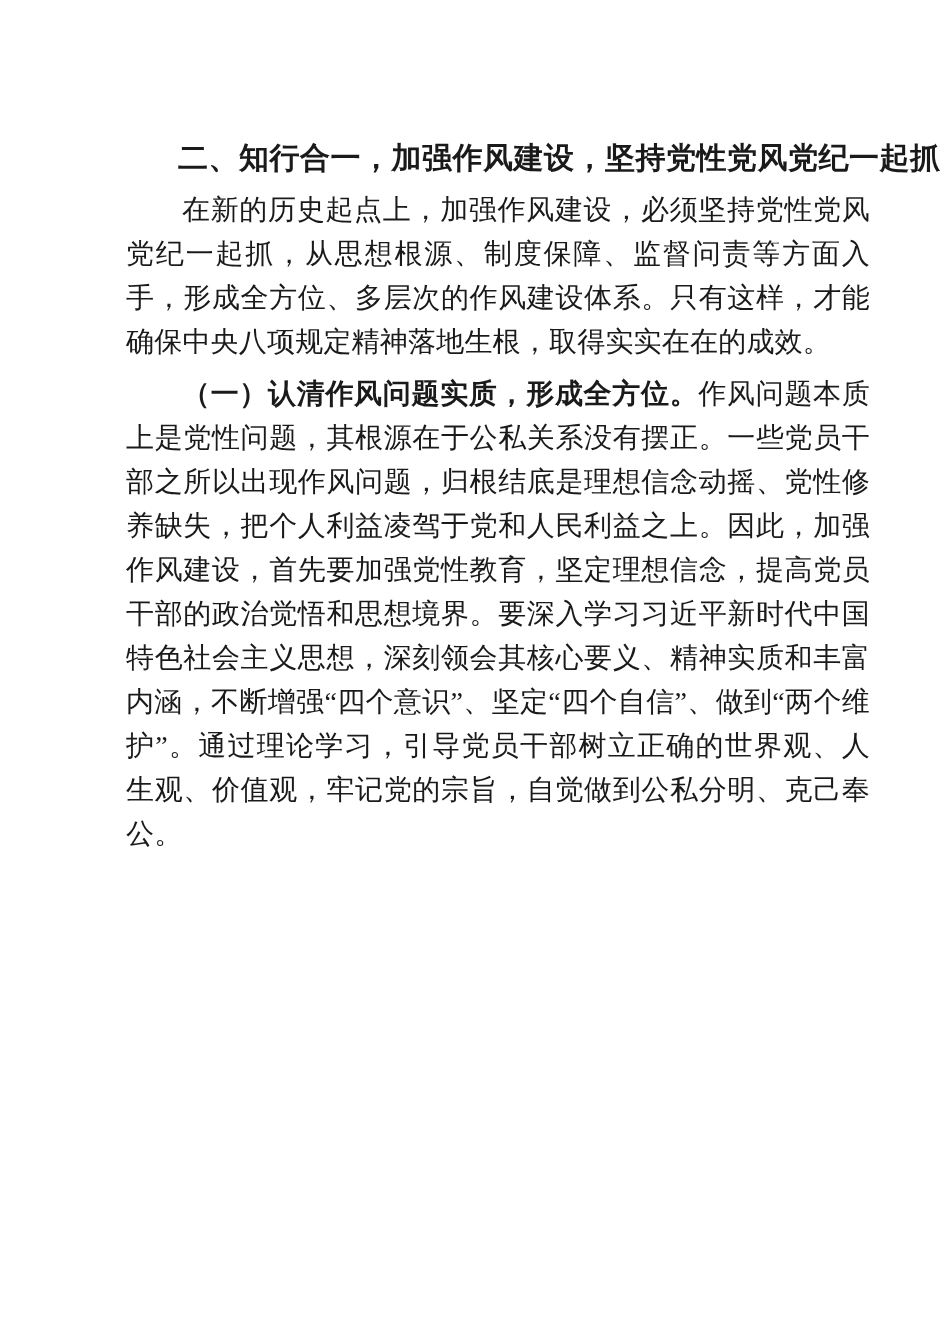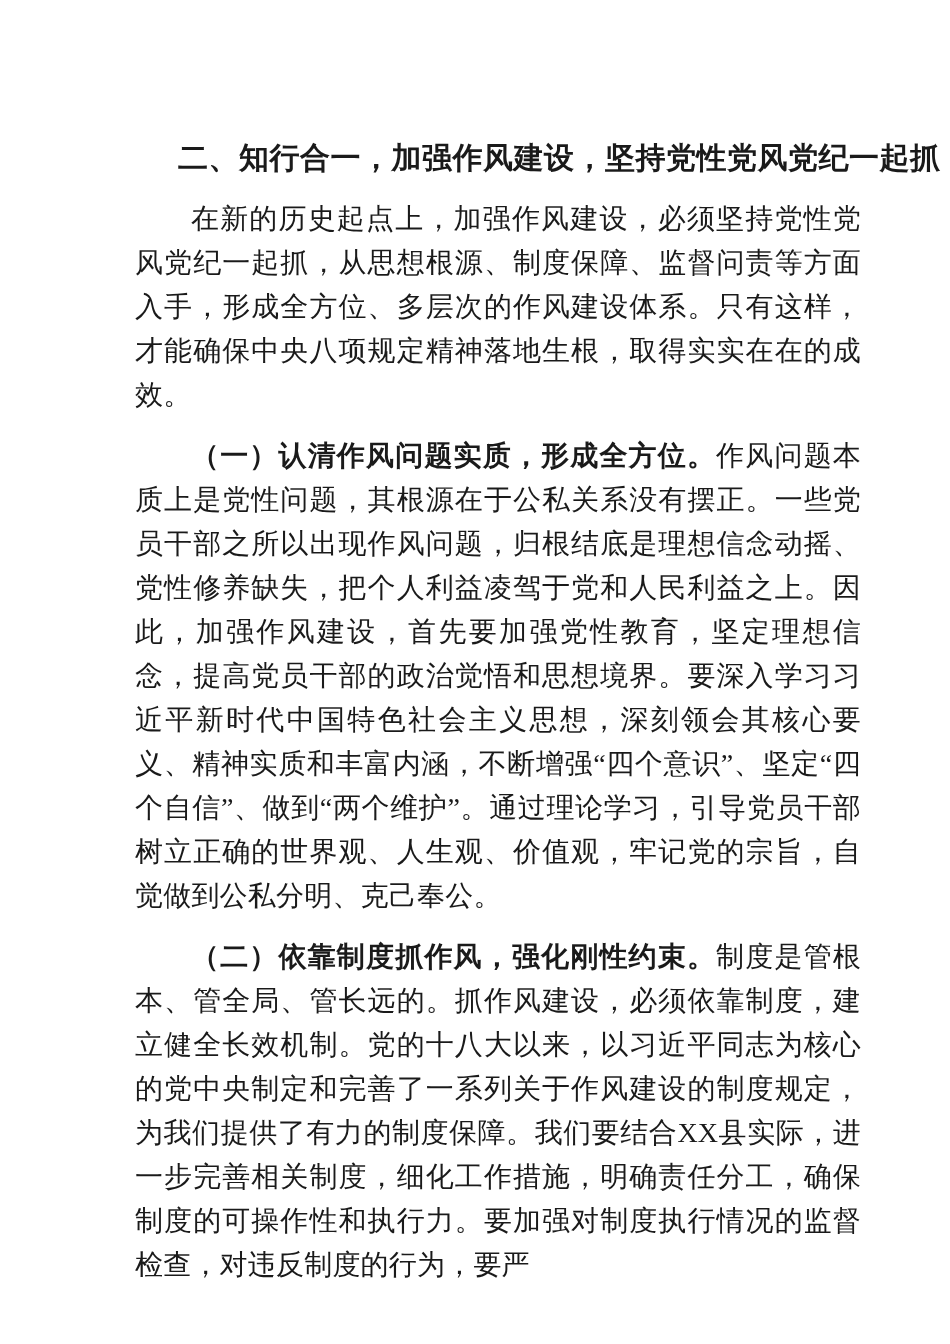--- a/index.html
+++ b/index.html
@@ -24,34 +24,33 @@
     margin: 0;
     font-family: "Liberation Sans", "DejaVu Sans", sans-serif;
     font-weight: bold;
     font-size: 30px;
     line-height: 44px;
     text-indent: 2em;
     letter-spacing: 0.5px;
     white-space: nowrap;
   }
   .para {
-    margin: 17px;
+    margin: 8px;
     text-indent: 2em;
     text-align: justify;
     text-justify: inter-ideograph;
     letter-spacing: 0.2px;
   }
   .para .lead {
     font-weight: bold;
   }
 </style>
 </head>
 <body>
 
 <div class="page">
   <h2 class="heading">二、知行合一，加强作风建设，坚持党性党风党纪一起抓</h2>
 
   <p class="para"><span class="lead"></span><span>在新的历史起点上，加强作风建设，必须坚持党性党风党纪一起抓，从思想根源、制度保障、监督问责等方面入手，形成全方位、多层次的作风建设体系。只有这样，才能确保中央八项规定精神落地生根，取得实实在在的成效。</span></p>
 
   <p class="para"><span class="lead">（一）认清作风问题实质，形成全方位。</span><span>作风问题本质上是党性问题，其根源在于公私关系没有摆正。一些党员干部之所以出现作风问题，归根结底是理想信念动摇、党性修养缺失，把个人利益凌驾于党和人民利益之上。因此，加强作风建设，首先要加强党性教育，坚定理想信念，提高党员干部的政治觉悟和思想境界。要深入学习习近平新时代中国特色社会主义思想，深刻领会其核心要义、精神实质和丰富内涵，不断增强“四个意识”、坚定“四个自信”、做到“两个维护”。通过理论学习，引导党员干部树立正确的世界观、人生观、价值观，牢记党的宗旨，自觉做到公私分明、克己奉公。</span></p>
 
-  <p class="para"><span class="lead">（二）依靠制度抓作风，强化刚性约束。</span><span>制度是管根本、管全局、管长远的。抓作风建设，必须依靠制度，建立健全长效机制。党的十八大以来，以习近平同志为核心的党中央制定和完善了一系列关于作风建设的制度规定，为我们提供了有力的制度保障。我们要结合XX县实际，进一步完善相关制度，细化工作措施，明确责任分工，确保制度的可操作性和执行力。要加强对制度执行情况的监督检查，对违反制度的行为，要严</span></p>
 </div>
 
 </body></html>

